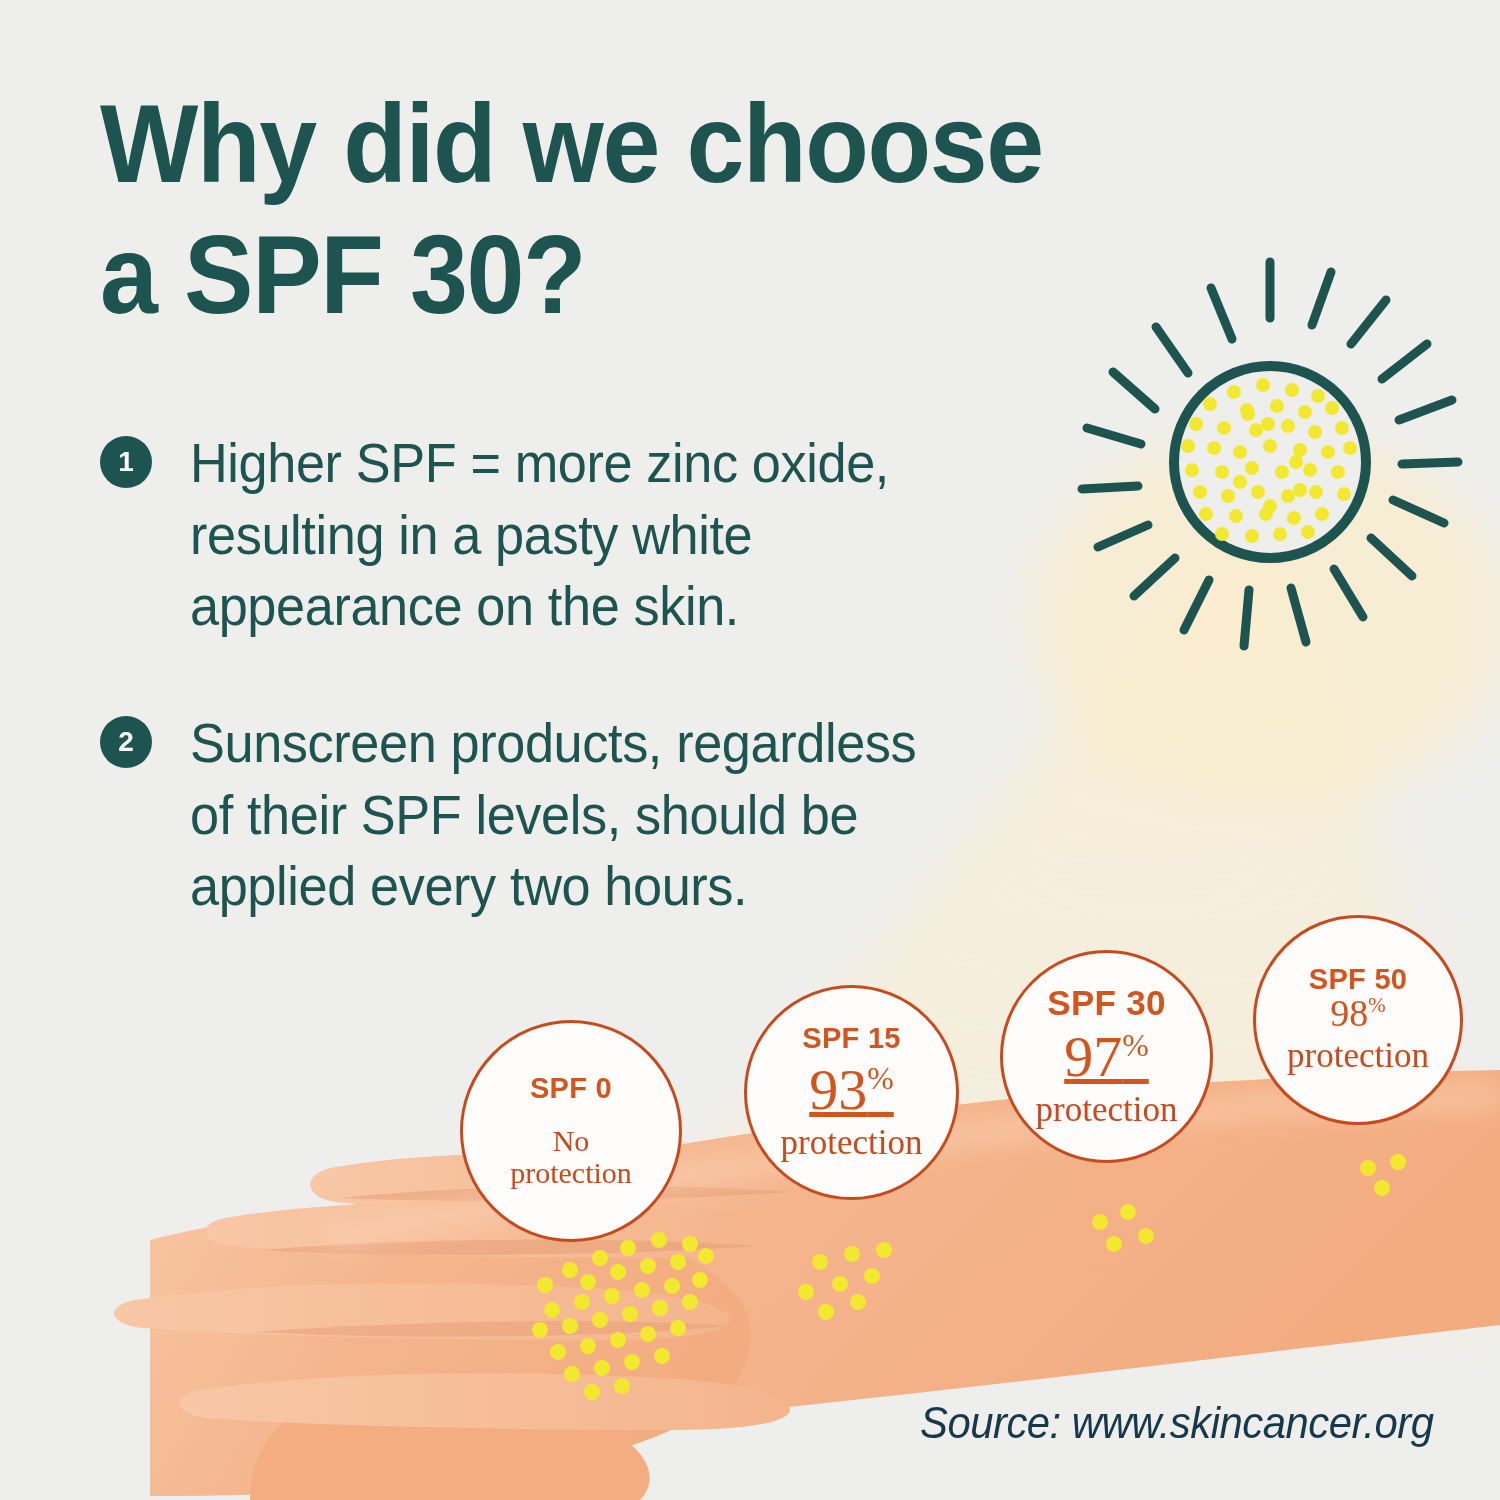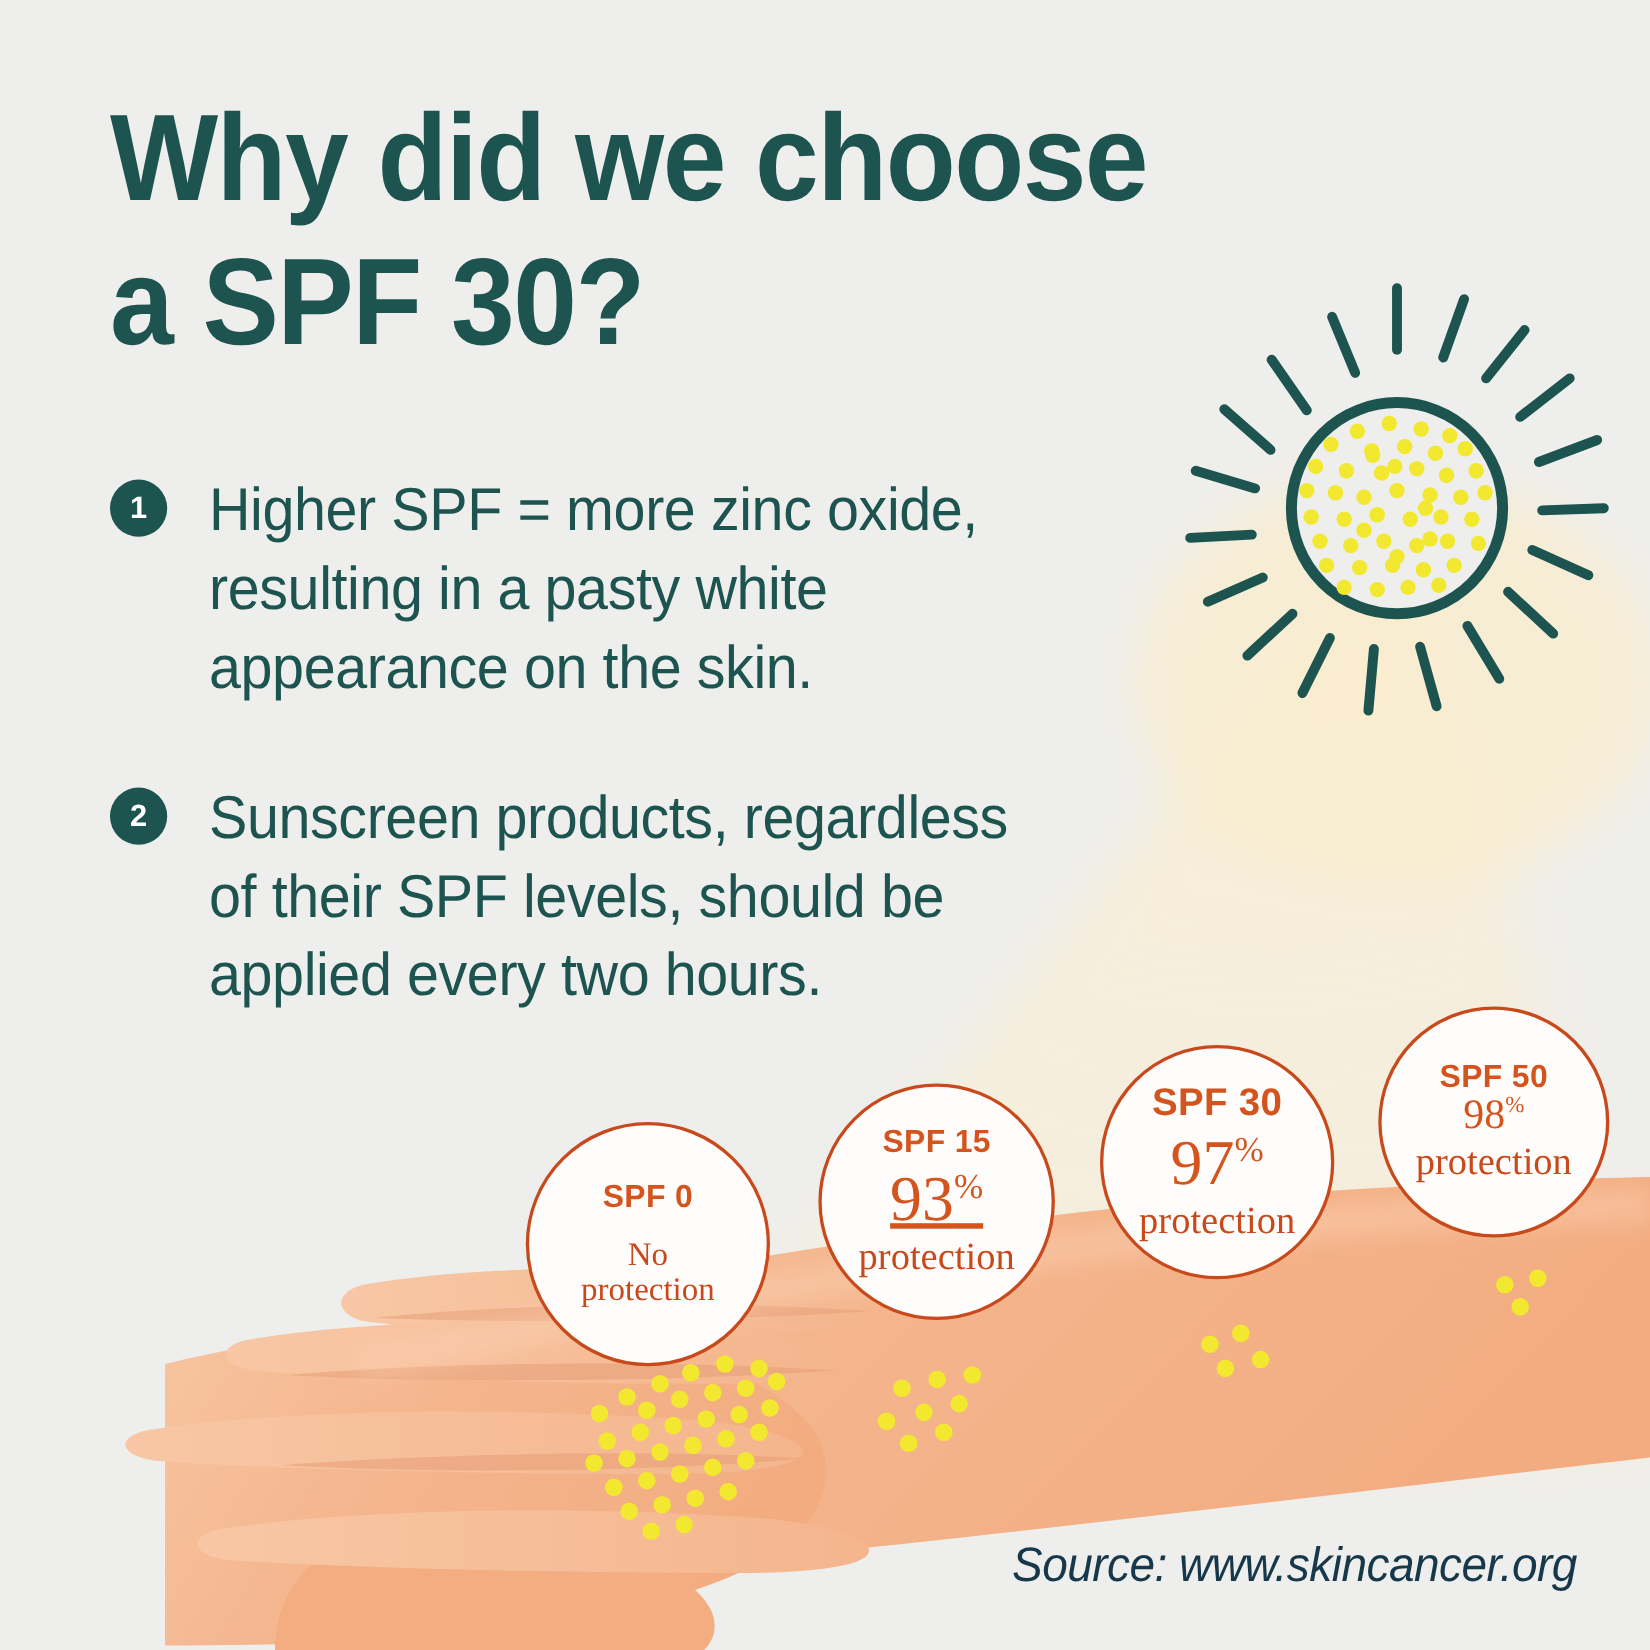--- a/index.html
+++ b/index.html
@@ -74,32 +74,32 @@
     font-family:"Liberation Serif","DejaVu Serif",serif;
     line-height:1;
   }
   .spf .pct .sym{font-size:.55em;vertical-align:super;}
   .spf .prot{
     color:#c8491b;
     font-family:"Liberation Serif","DejaVu Serif",serif;
     line-height:1.05;
   }
 
-  .spf0{left:478px;top:1020px;width:222px;height:222px;}
+  .spf0{left:460px;top:1020px;width:222px;height:222px;}
   .spf0 .lbl{font-size:29px;margin-bottom:22px;}
   .spf0 .prot{font-size:30px;}
 
   .spf15{left:744px;top:985px;width:215px;height:215px;}
   .spf15 .lbl{font-size:29px;margin-bottom:8px;}
   .spf15 .pct{font-size:58px;margin-bottom:6px;text-decoration:underline;}
   .spf15 .prot{font-size:35px;}
 
   .spf30{left:1000px;top:950px;width:213px;height:213px;}
   .spf30 .lbl{font-size:35px;margin-bottom:8px;}
-  .spf30 .pct{font-size:58px;margin-bottom:6px;}
+  .spf30 .pct{font-size:58px;margin-bottom:6px;text-decoration:underline;}
   .spf30 .prot{font-size:35px;}
 
   .spf50{left:1253px;top:915px;width:210px;height:210px;}
   .spf50 .lbl{font-size:29px;margin-bottom:0;}
   .spf50 .pct{font-size:38px;margin-bottom:6px;}
   .spf50 .prot{font-size:35px;}
 
   
   .source{
     position:absolute;

